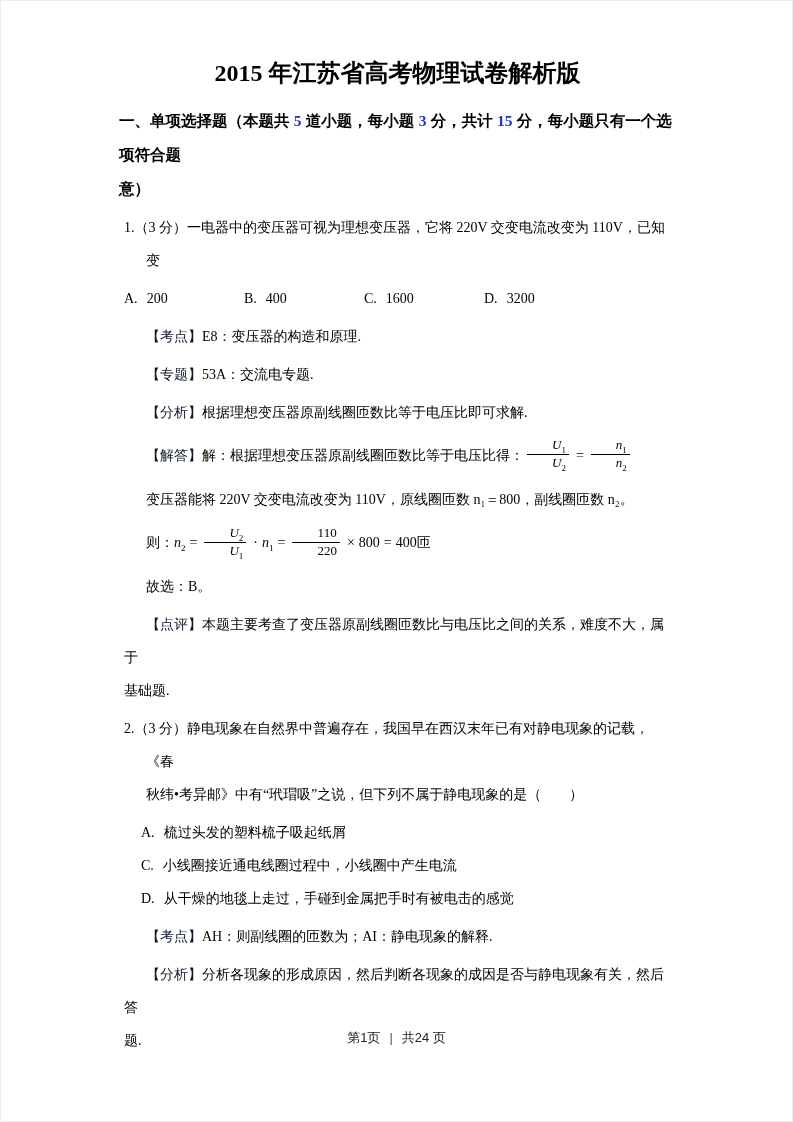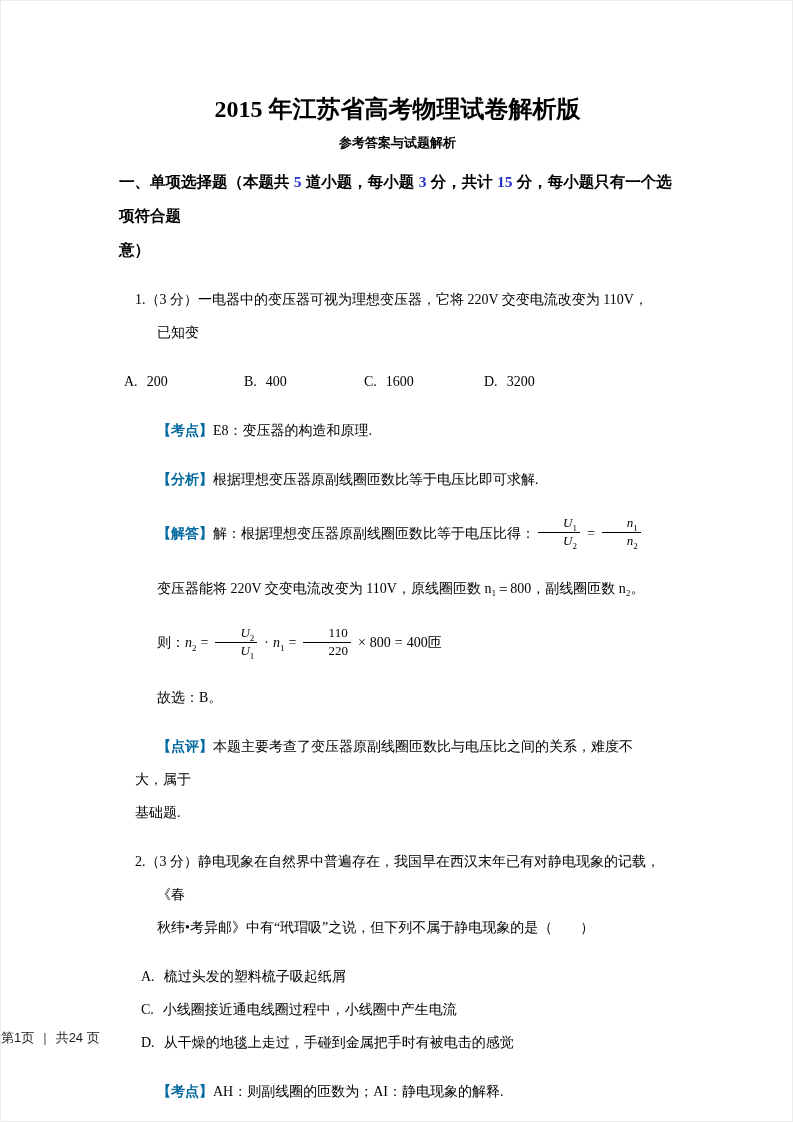--- a/index.html
+++ b/index.html
@@ -6,87 +6,87 @@
   .page{
     position:relative;
     width:793px;height:1122px;
     background:#ffffff;
     box-sizing:border-box;
     border:1px solid #ececec;
     font-family:"Liberation Serif","DejaVu Serif",serif;
     color:#000;
     overflow:hidden;
   }
-  .content{padding:90px 116px 0 118px;}
+  .content{padding:54px 116px 0 118px;}
   .title{
     margin:0;text-align:center;
     font-size:24px;font-weight:bold;line-height:36px;
     font-family:"Liberation Serif","DejaVu Serif",serif;
   }
   .subtitle{
     margin-top:7px;text-align:center;
     font-size:13px;font-weight:bold;line-height:18px;
     font-family:"Liberation Sans","DejaVu Sans",sans-serif;
   }
   .section-heading{
     margin-top:13px;
     font-size:15.5px;font-weight:bold;line-height:34px;
     font-family:"Liberation Sans","DejaVu Sans",sans-serif;
   }
   .section-heading .hnum{
     color:#2430c8;
     font-family:"Liberation Serif","DejaVu Serif",serif;
   }
-  p{margin:16px;font-size:14px;line-height:33px;}
+  p{margin:5px;font-size:14px;line-height:33px;}
   .hang{padding-left:22px;text-indent:-22px;}
   .indent{text-indent:22px;}
   .options-row{margin-left:5px;font-size:14px;line-height:33px;}
   .options-row .opt{display:inline-block;width:120px;}
   .opt-key{margin-right:9px;}
   .opt-line{margin-left:22px;font-size:14px;line-height:33px;}
   .opt-line .opt-key{margin-right:9px;}
-  .blabel{color:#0369a1;font-weight:bold;}
+  .blabel{color:#0f172a;}
   .formula-line{padding:5px 0;}
   .op{margin:0 4px;}
   .mvar{white-space:nowrap;}
   .mvar i,.frac i{font-style:italic;font-family:"Liberation Serif","DejaVu Serif",serif;}
   sub{font-size:9px;line-height:0;}
   .frac{
     display:inline-block;vertical-align:middle;text-align:center;
     line-height:1.15;font-size:13px;margin:0 3px;transform:translateY(-2px);
   }
   .frac .fnum{display:block;border-bottom:1px solid #000;padding:0 3px 1px;}
   .frac .fden{display:block;padding:1px 3px 0;}
   .footer{
     position:absolute;left:0;right:0;top:1028px;
-    text-align:left;font-size:13px;color:#222;
+    text-align:center;font-size:13px;color:#222;
     font-family:"Liberation Sans","DejaVu Sans",sans-serif;
   }
   .footer .sep{margin:0 9px;color:#555;}
 </style>
 </head>
 <body>
 
 <div class="page">
   <div class="content">
 
     <h1 class="title">2015 年江苏省高考物理试卷解析版</h1>
-    <div class="subtitle">参考答案与试题解析</div>
 
     <div class="section-heading"><span>一、单项选择题（本题共 </span><span class="hnum">5</span><span> 道小题，每小题 </span><span class="hnum">3</span><span> 分，共计 </span><span class="hnum">15</span><span> 分，每小题只有一个选项符合题</span><br><span>意）</span></div>
 
     <section>
       <p class="hang"><span>1.</span><span>（3 分）一电器中的变压器可视为理想变压器，它将 220V 交变电流改变为 110V，已知变</span><br></p>
 
       <div class="options-row">
         <span class="opt"><span class="opt-key">A.</span><span>200</span></span><span class="opt"><span class="opt-key">B.</span><span>400</span></span><span class="opt"><span class="opt-key">C.</span><span>1600</span></span><span class="opt"><span class="opt-key">D.</span><span>3200</span></span>
       </div>
 
       <p class="indent"><span class="blabel">【考点】</span><span>E8：变压器的构造和原理.</span></p>
 
+      <p class="indent"><span class="blabel">【专题】</span><span>53A：交流电专题.</span></p>
 
       <p class="indent"><span class="blabel">【分析】</span><span>根据理想变压器原副线圈匝数比等于电压比即可求解.</span></p>
 
       <p class="indent formula-line"><span class="blabel">【解答】</span><span>解：根据理想变压器原副线圈匝数比等于电压比得：</span><span class="frac"><span class="fnum"><i>U</i><sub>1</sub></span><span class="fden"><i>U</i><sub>2</sub></span></span><span class="op">=</span><span class="frac"><span class="fnum"><i>n</i><sub>1</sub></span><span class="fden"><i>n</i><sub>2</sub></span></span></p>
 
       <p class="indent">变压器能将 220V 交变电流改变为 110V，原线圈匝数 n₁＝800，副线圈匝数 n₂。</p>
 
       <p class="indent formula-line"><span>则：</span><span class="mvar"><i>n</i><sub>2</sub></span><span class="op">=</span><span class="frac"><span class="fnum"><i>U</i><sub>2</sub></span><span class="fden"><i>U</i><sub>1</sub></span></span><span class="op">·</span><span class="mvar"><i>n</i><sub>1</sub></span><span class="op">=</span><span class="frac"><span class="fnum">110</span><span class="fden">220</span></span><span class="op">×</span><span>800</span><span class="op">=</span><span>400匝</span></p>
 
       <p class="indent">故选：B。</p>
@@ -96,19 +96,20 @@
 
     <section>
       <p class="hang"><span>2.</span><span>（3 分）静电现象在自然界中普遍存在，我国早在西汉末年已有对静电现象的记载，《春</span><br><span>秋纬•考异邮》中有“玳瑁吸”之说，但下列不属于静电现象的是（　　）</span></p>
 
       <div class="opt-line"><span class="opt-key">A.</span><span>梳过头发的塑料梳子吸起纸屑</span></div>
       <div class="opt-line"><span class="opt-key">C.</span><span>小线圈接近通电线圈过程中，小线圈中产生电流</span></div>
       <div class="opt-line"><span class="opt-key">D.</span><span>从干燥的地毯上走过，手碰到金属把手时有被电击的感觉</span></div>
 
       <p class="indent"><span class="blabel">【考点】</span><span>AH：则副线圈的匝数为；AI：静电现象的解释.</span></p>
 
+      <p class="indent"><span class="blabel">【分析】</span><span>分析各现象的形成原因，然后判断各现象的成因是否与静电现象有关，然后答</span><br><span>题.</span></p>
 
     </section>
 
   </div>
 
   <div class="footer"><span>第1页</span><span class="sep">|</span><span>共24 页</span></div>
 </div>
 
 </body></html>

